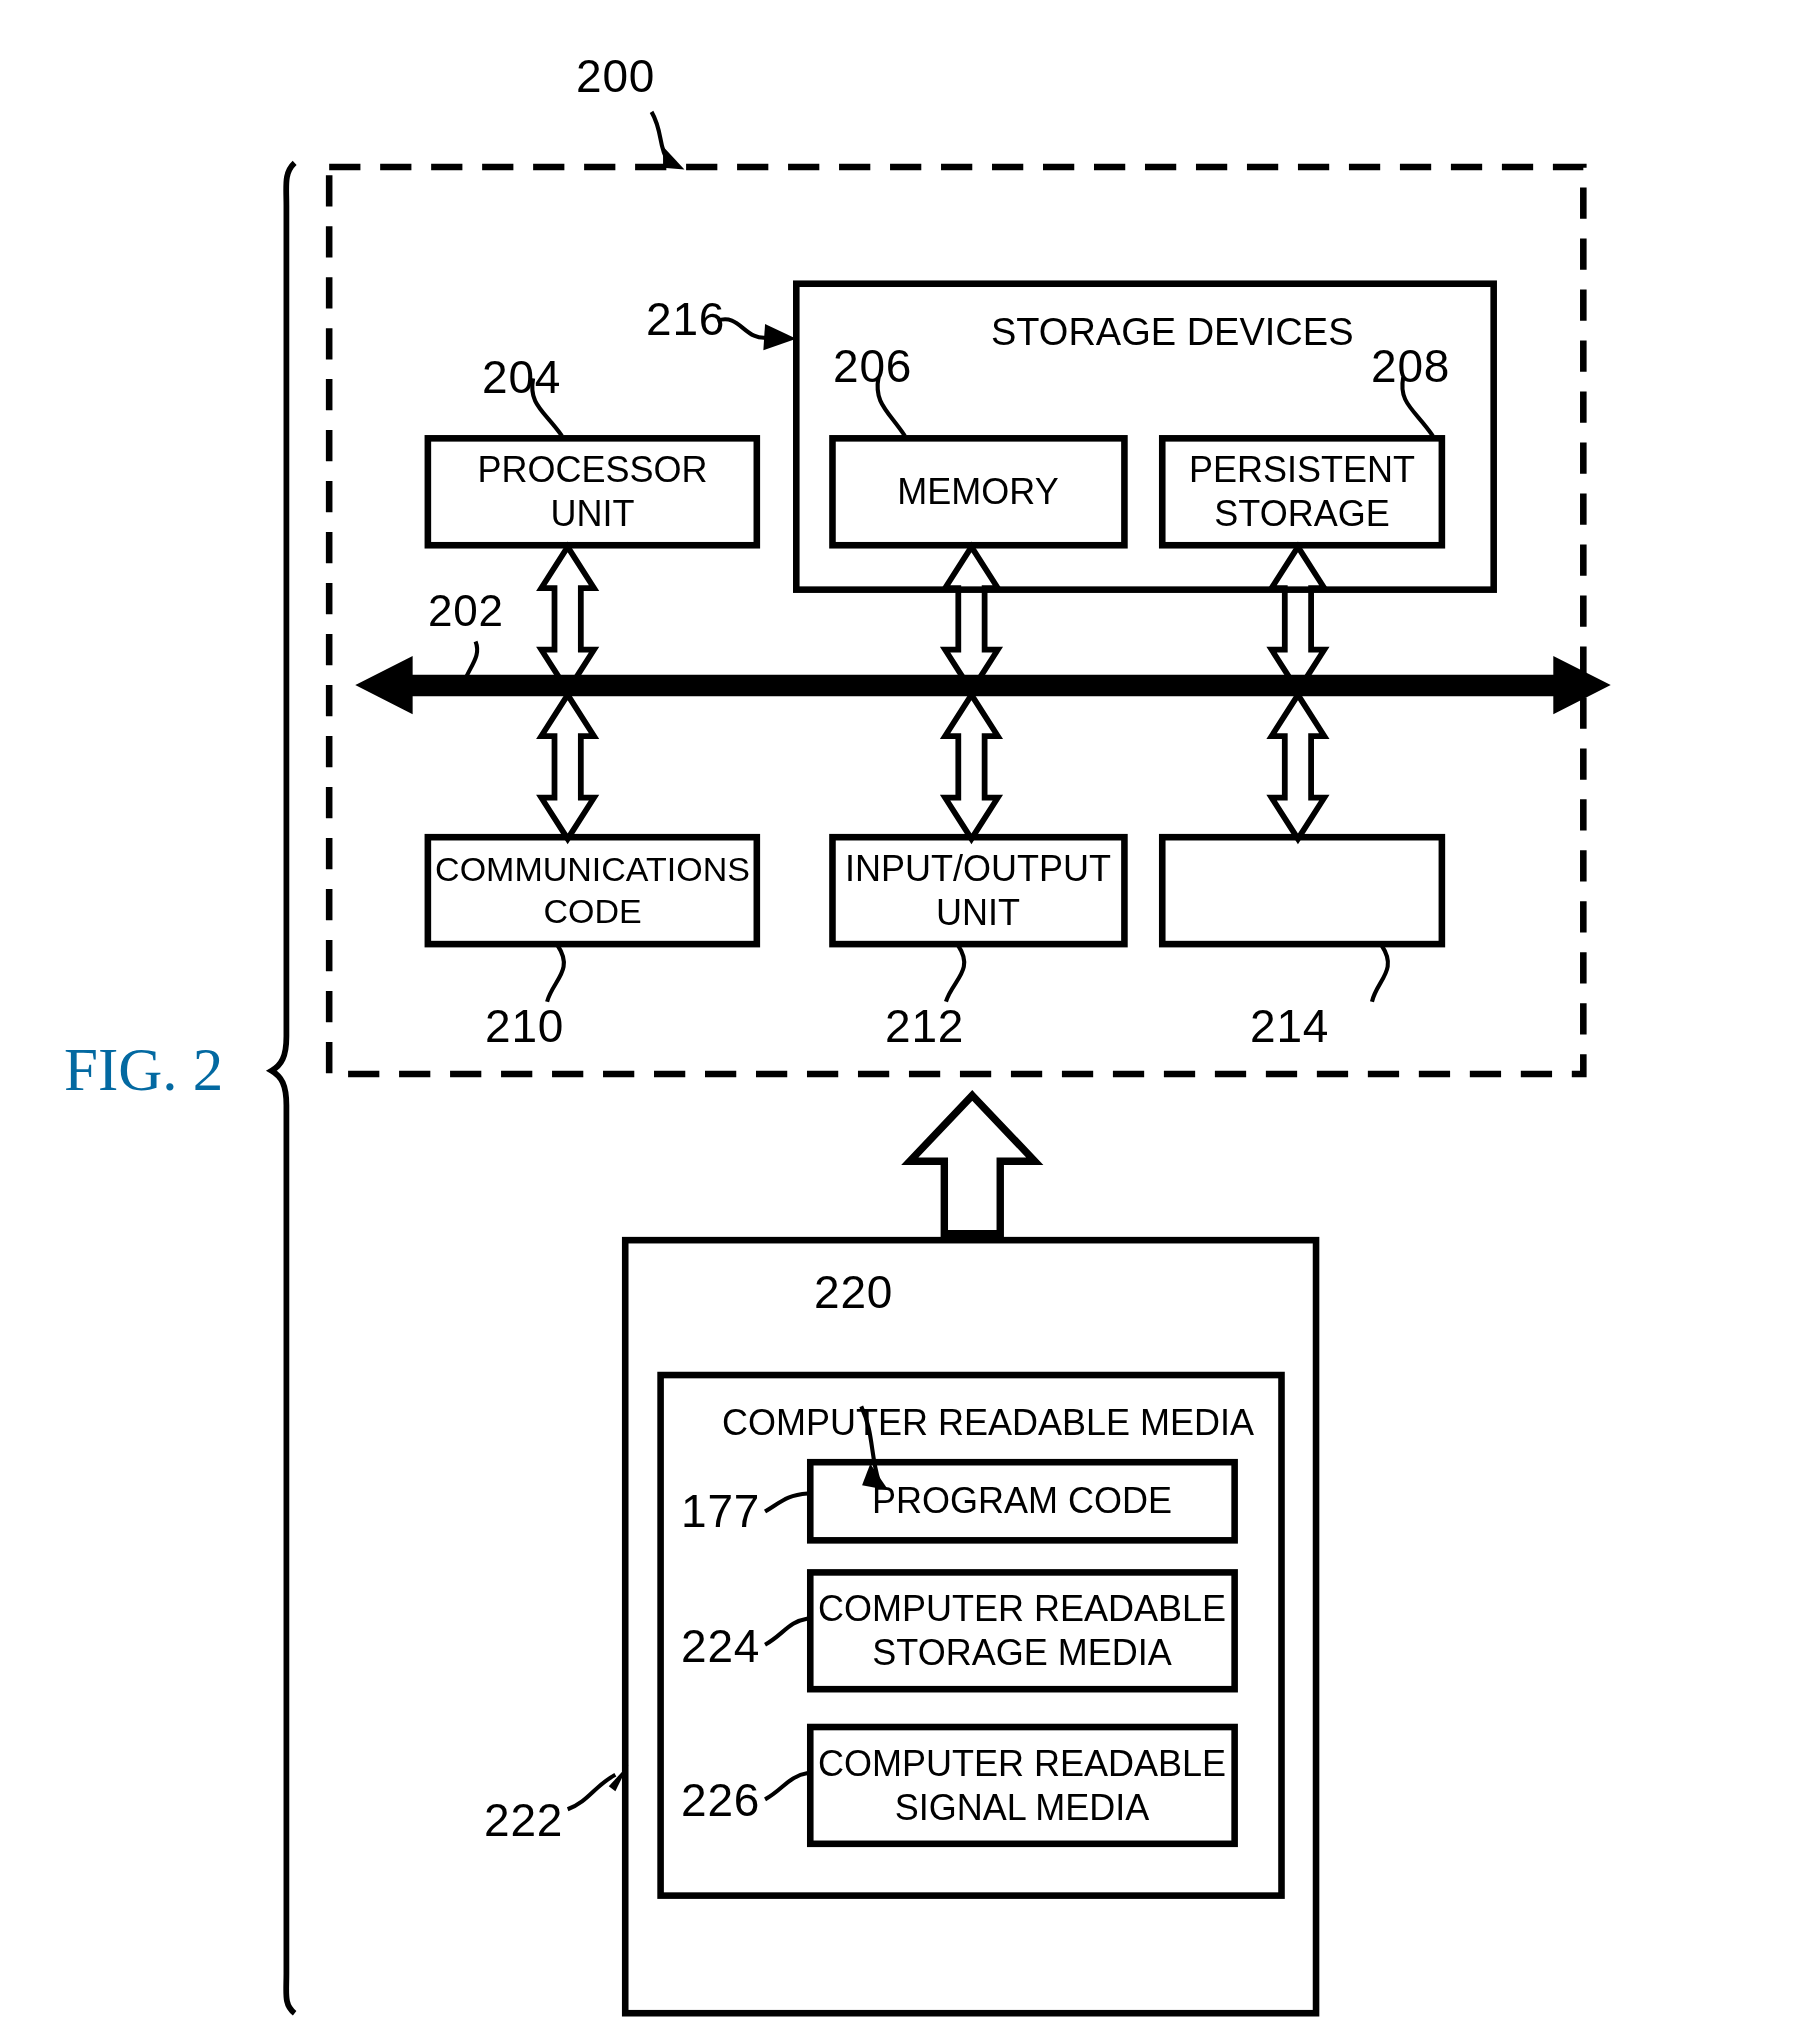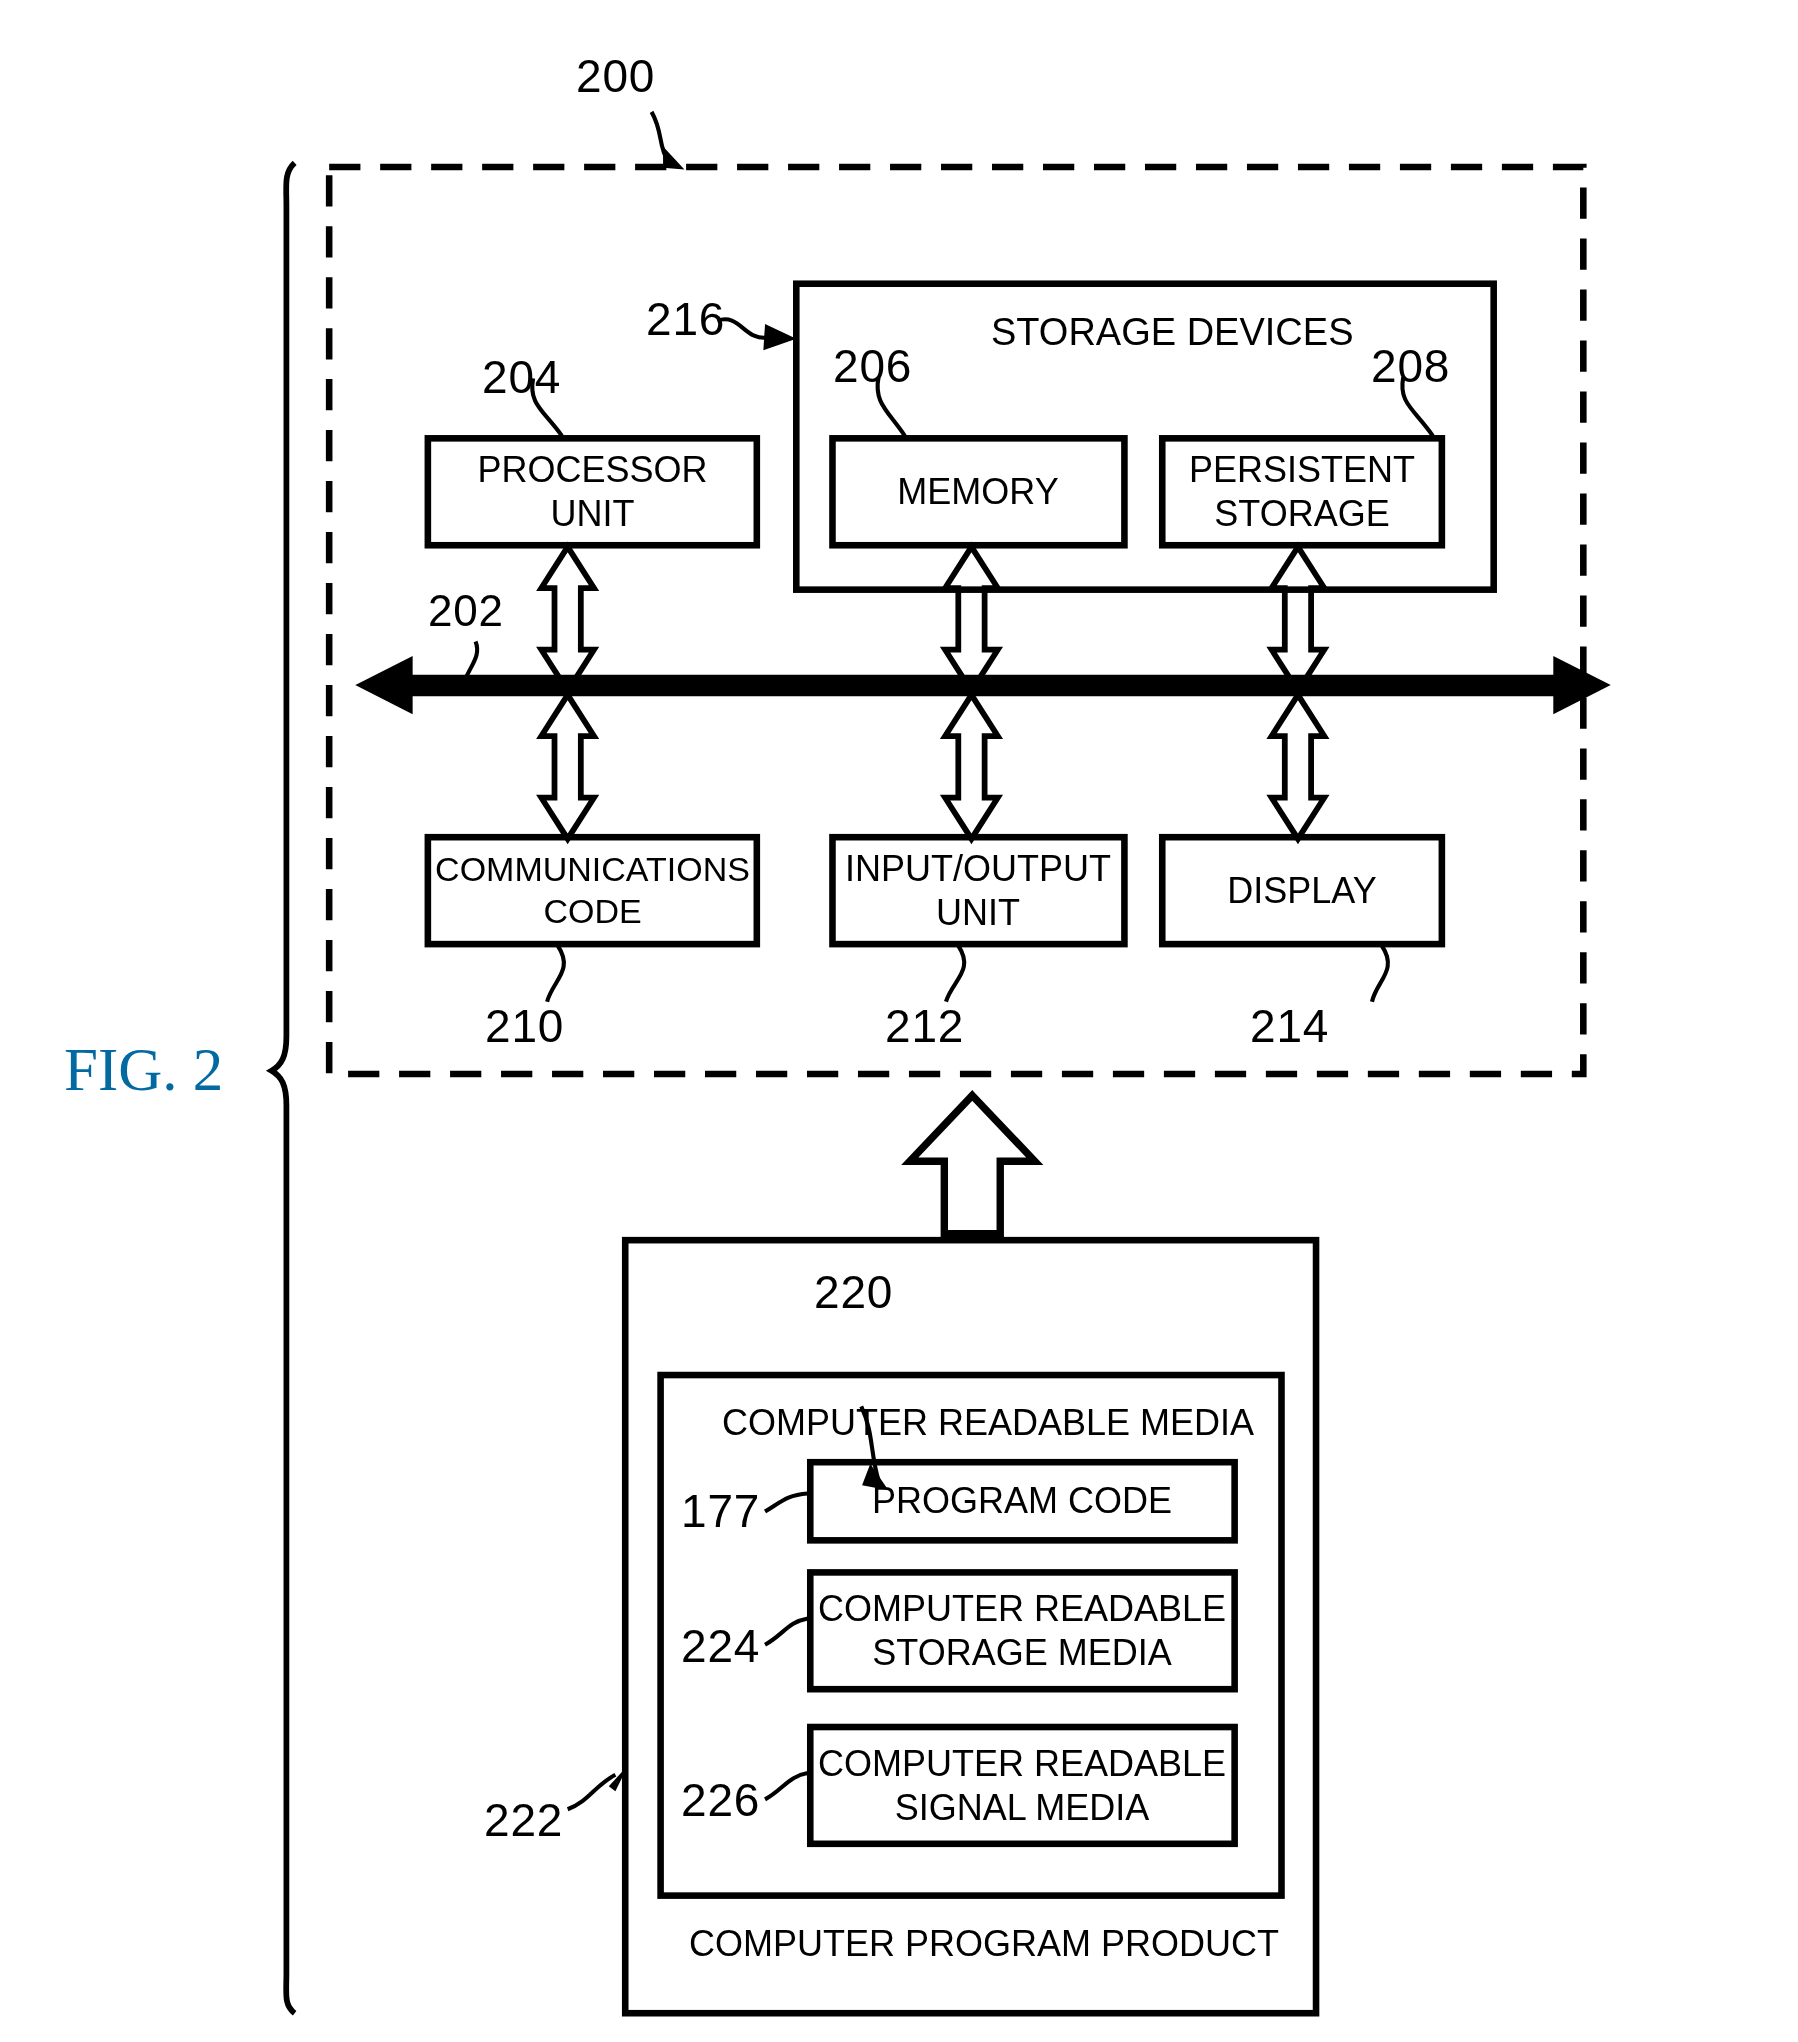--- a/index.html
+++ b/index.html
@@ -209,21 +209,20 @@
   <div class="boxtext" style="left:832px; top:438px; width:292px; height:107px;">MEMORY</div>
 
   <div class="refnum" style="left:428px; top:586px; font-size:44px;">202</div>
 
   <div class="boxtext" style="left:428px; top:837px; width:329px; height:107px; font-size:34px;">COMMUNICATIONS
 CODE</div>
 
   <div class="boxtext" style="left:832px; top:837px; width:292px; height:107px;">INPUT/OUTPUT
 UNIT</div>
 
-  <div class="boxtext" style="left:1162px; top:837px; width:280px; height:107px;">DISPLAY</div>
 
   <div class="refnum" style="left:485px; top:999px; font-size:46px;">210</div>
 
   <div class="refnum" style="left:885px; top:999px; font-size:46px;">212</div>
 
   <div class="refnum" style="left:1250px; top:999px; font-size:46px;">214</div>
 
   <div class="refnum" style="left:814px; top:1265px; font-size:46px;">220</div>
 
   <div class="sys-title" style="left:722px; top:1402px; font-size:36px;">COMPUTER READABLE MEDIA</div>
@@ -237,16 +236,15 @@
   <div class="boxtext" style="left:810px; top:1572px; width:424px; height:117px;">COMPUTER READABLE
 STORAGE MEDIA</div>
 
   <div class="refnum" style="left:681px; top:1773px; font-size:46px;">226</div>
 
   <div class="boxtext" style="left:810px; top:1727px; width:424px; height:117px;">COMPUTER READABLE
 SIGNAL MEDIA</div>
 
   <div class="refnum" style="left:484px; top:1793px; font-size:46px;">222</div>
 
-  <div class="sys-title" style="left:689px; top:1923px; font-size:36px;">COMPUTER PROGRAM PRODUCT</div>
 
 </div>
 
 
 </body></html>

